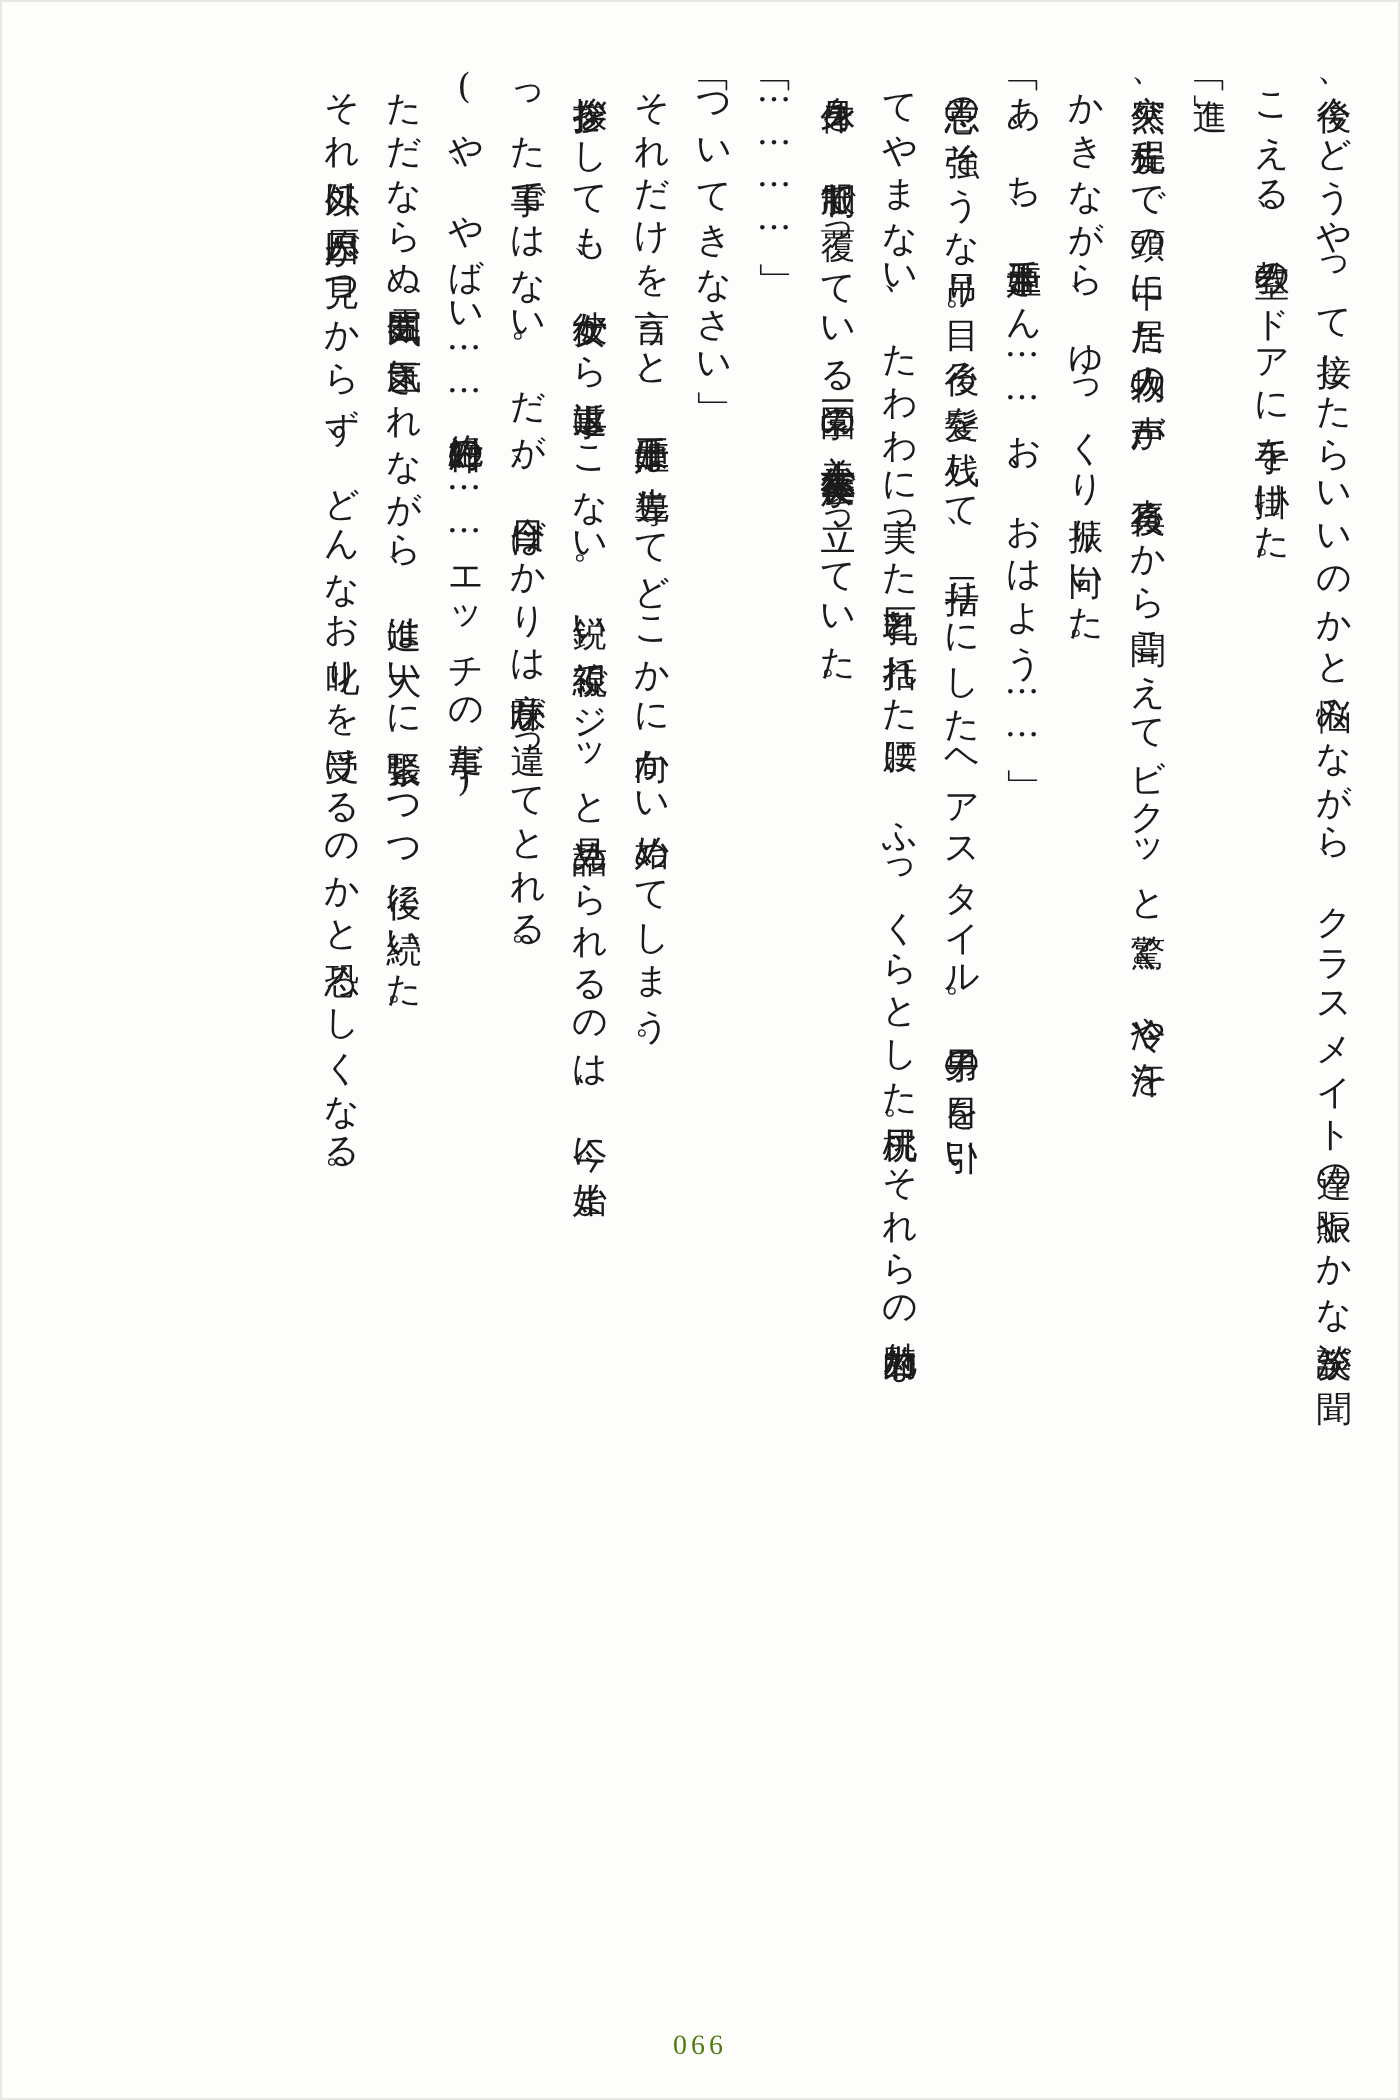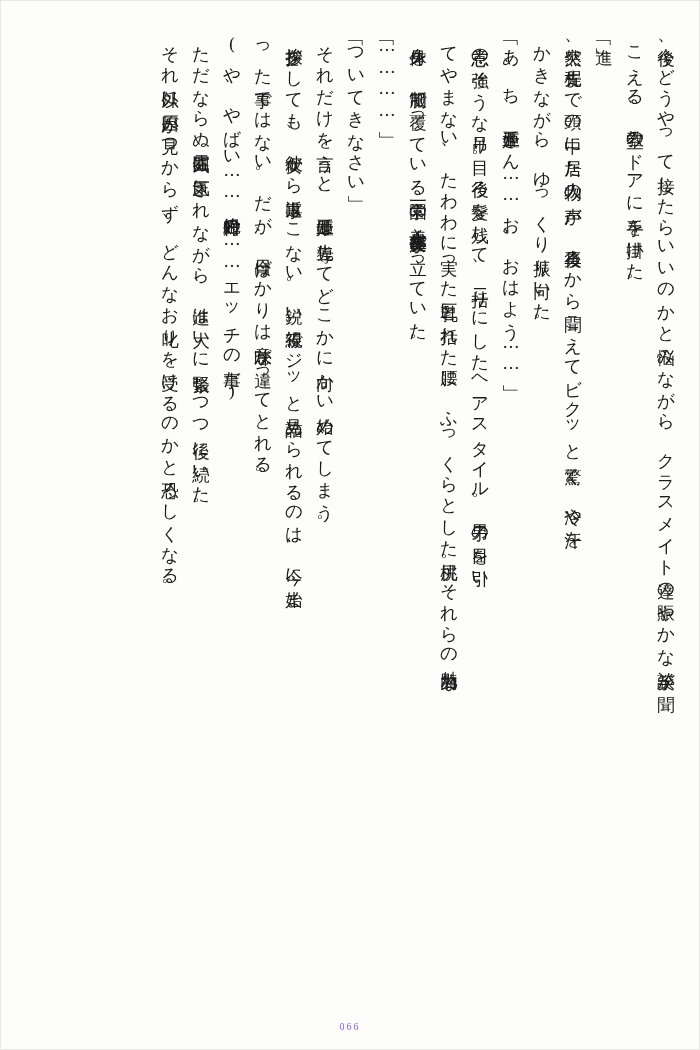--- a/index.html
+++ b/index.html
@@ -58,23 +58,23 @@
   .column.short {
     
   }
   #pagenum {
     position: absolute;
     bottom: 18px;
     left: 0;
     width: 100%;
     text-align: center;
     font-family: "Liberation Serif", "DejaVu Serif", serif;
-    font-size: 10px;
+    font-size: 14px;
     letter-spacing: 2px;
-    color: #8b5cf6;
+    color: #4d7c0f;
   }
 </style>
 </head>
 <body>
 
 <div id="page">
 
   <div id="textblock">
     <div class="column">今後、どうやって接したらいいのかと悩みながら、クラスメイト達の賑やかな談笑が聞</div>
     <div class="column short">こえる、教室のドアに手を掛けた。</div>

